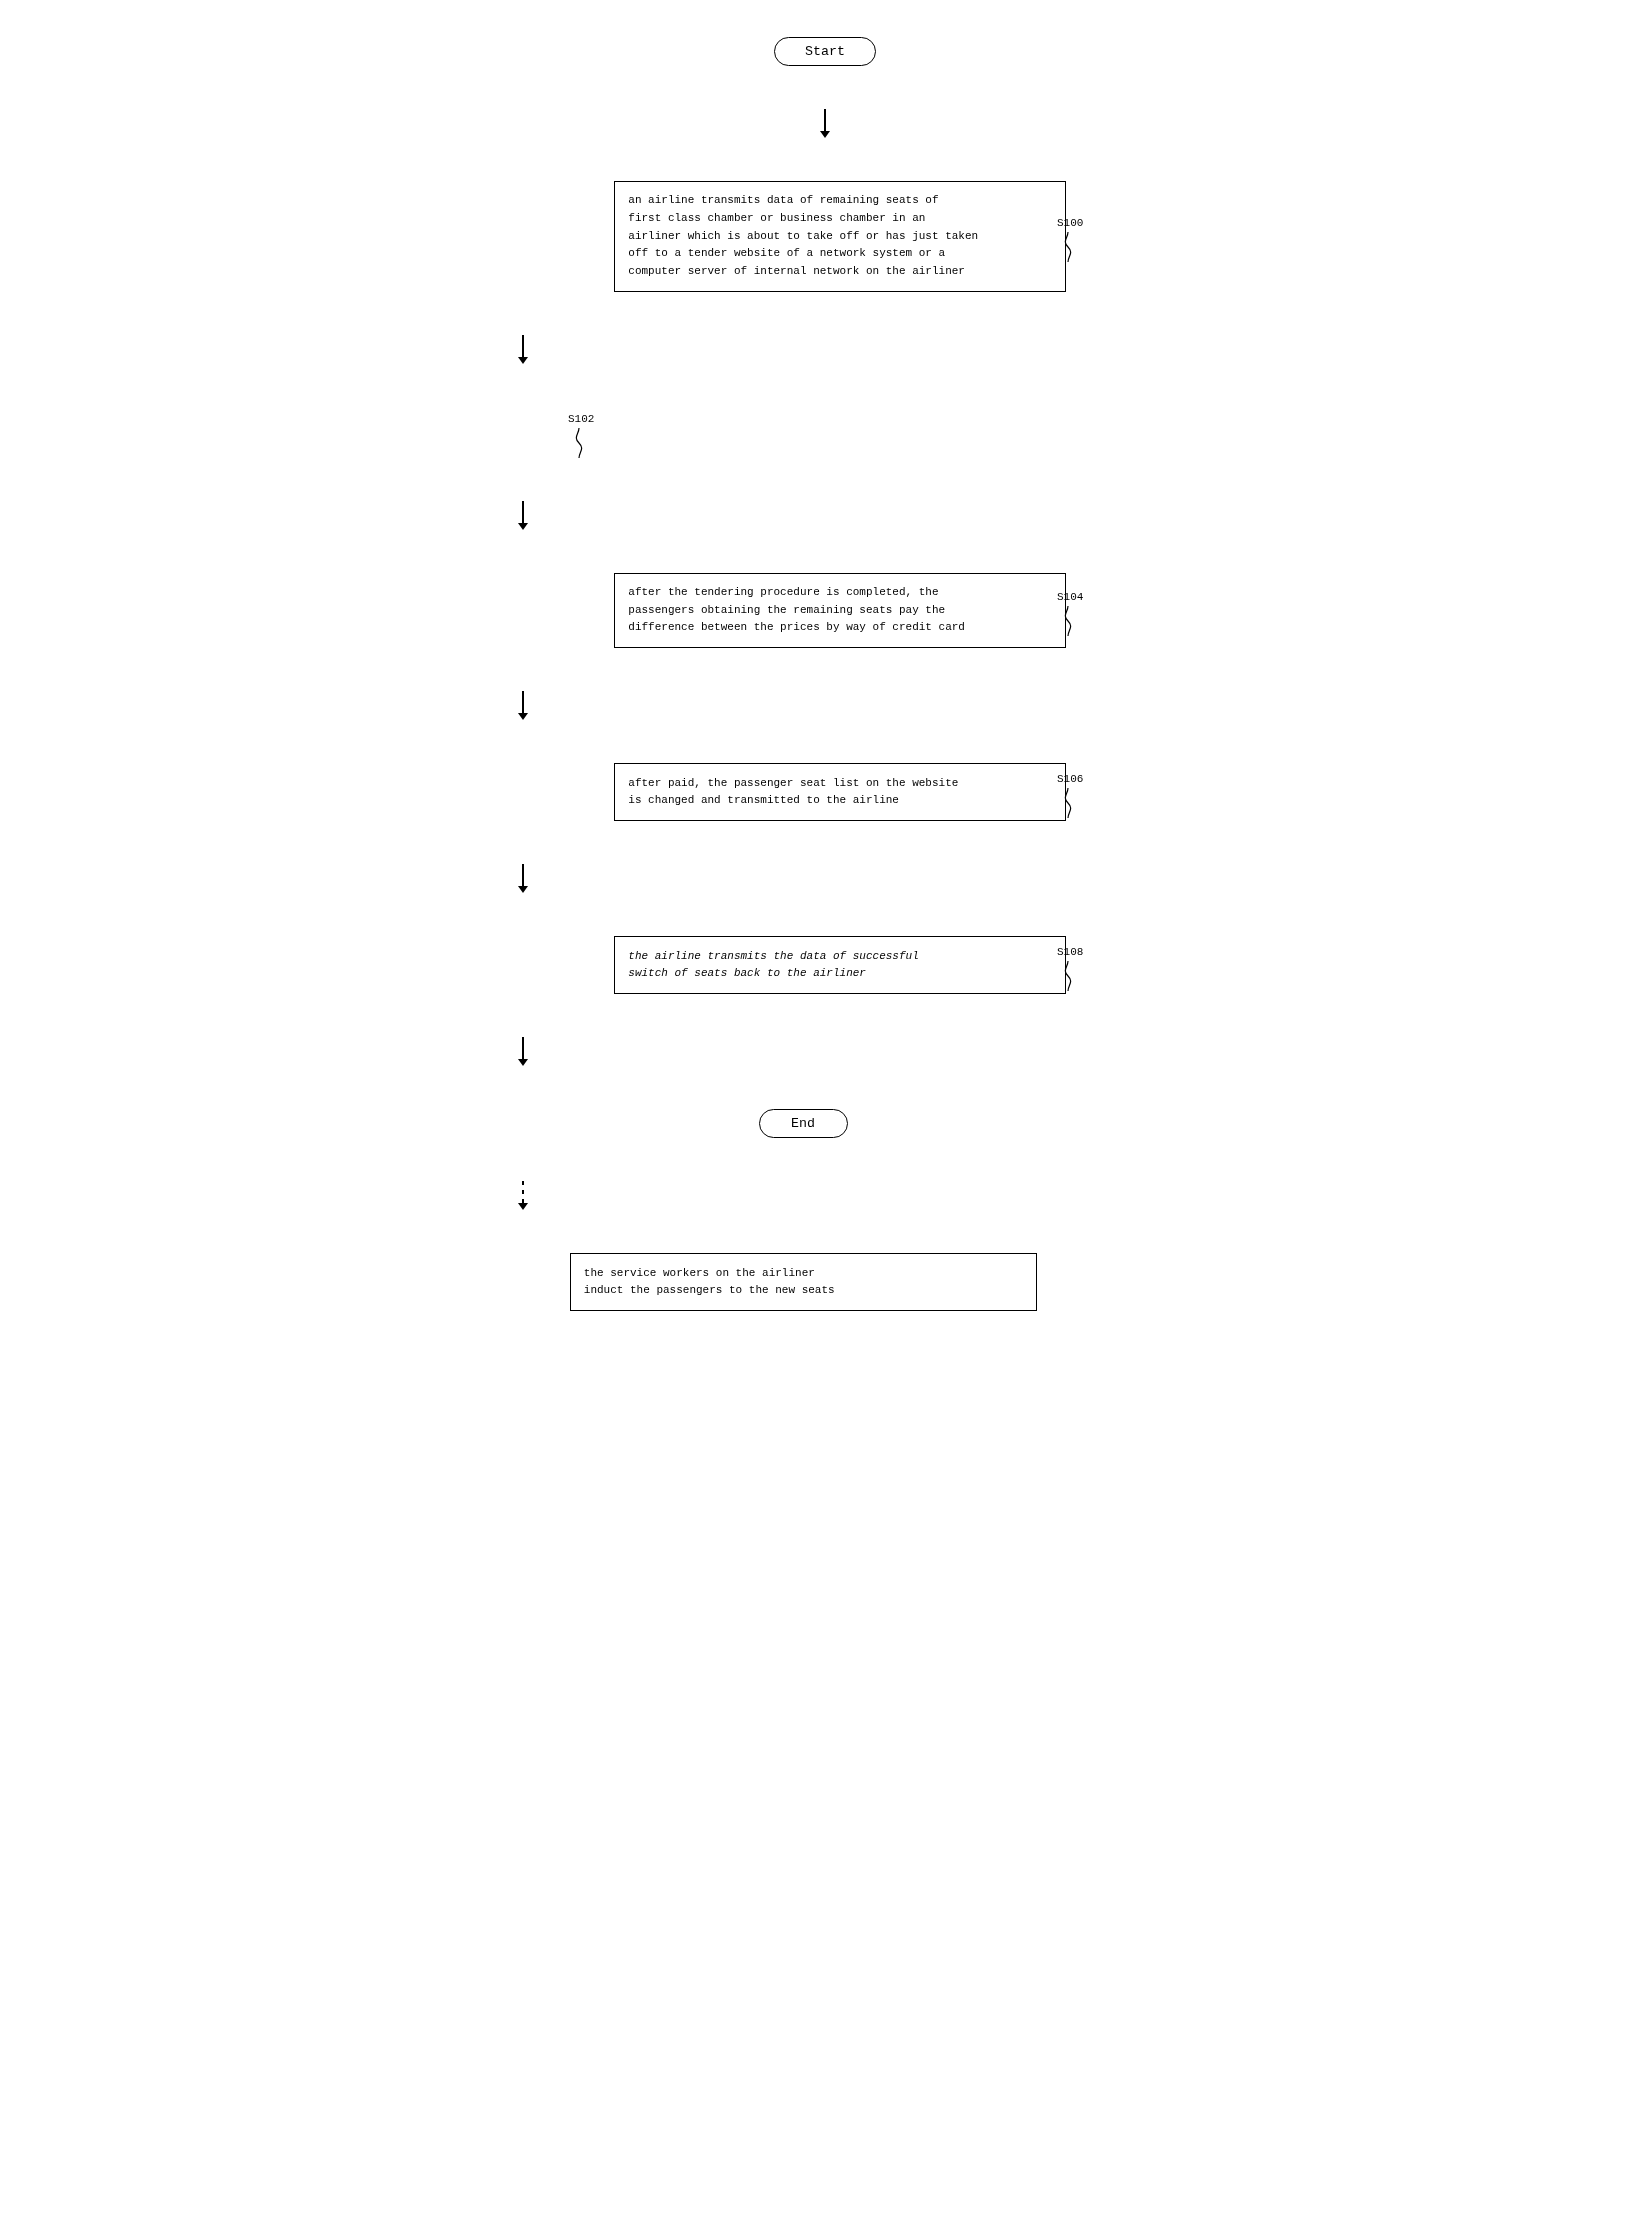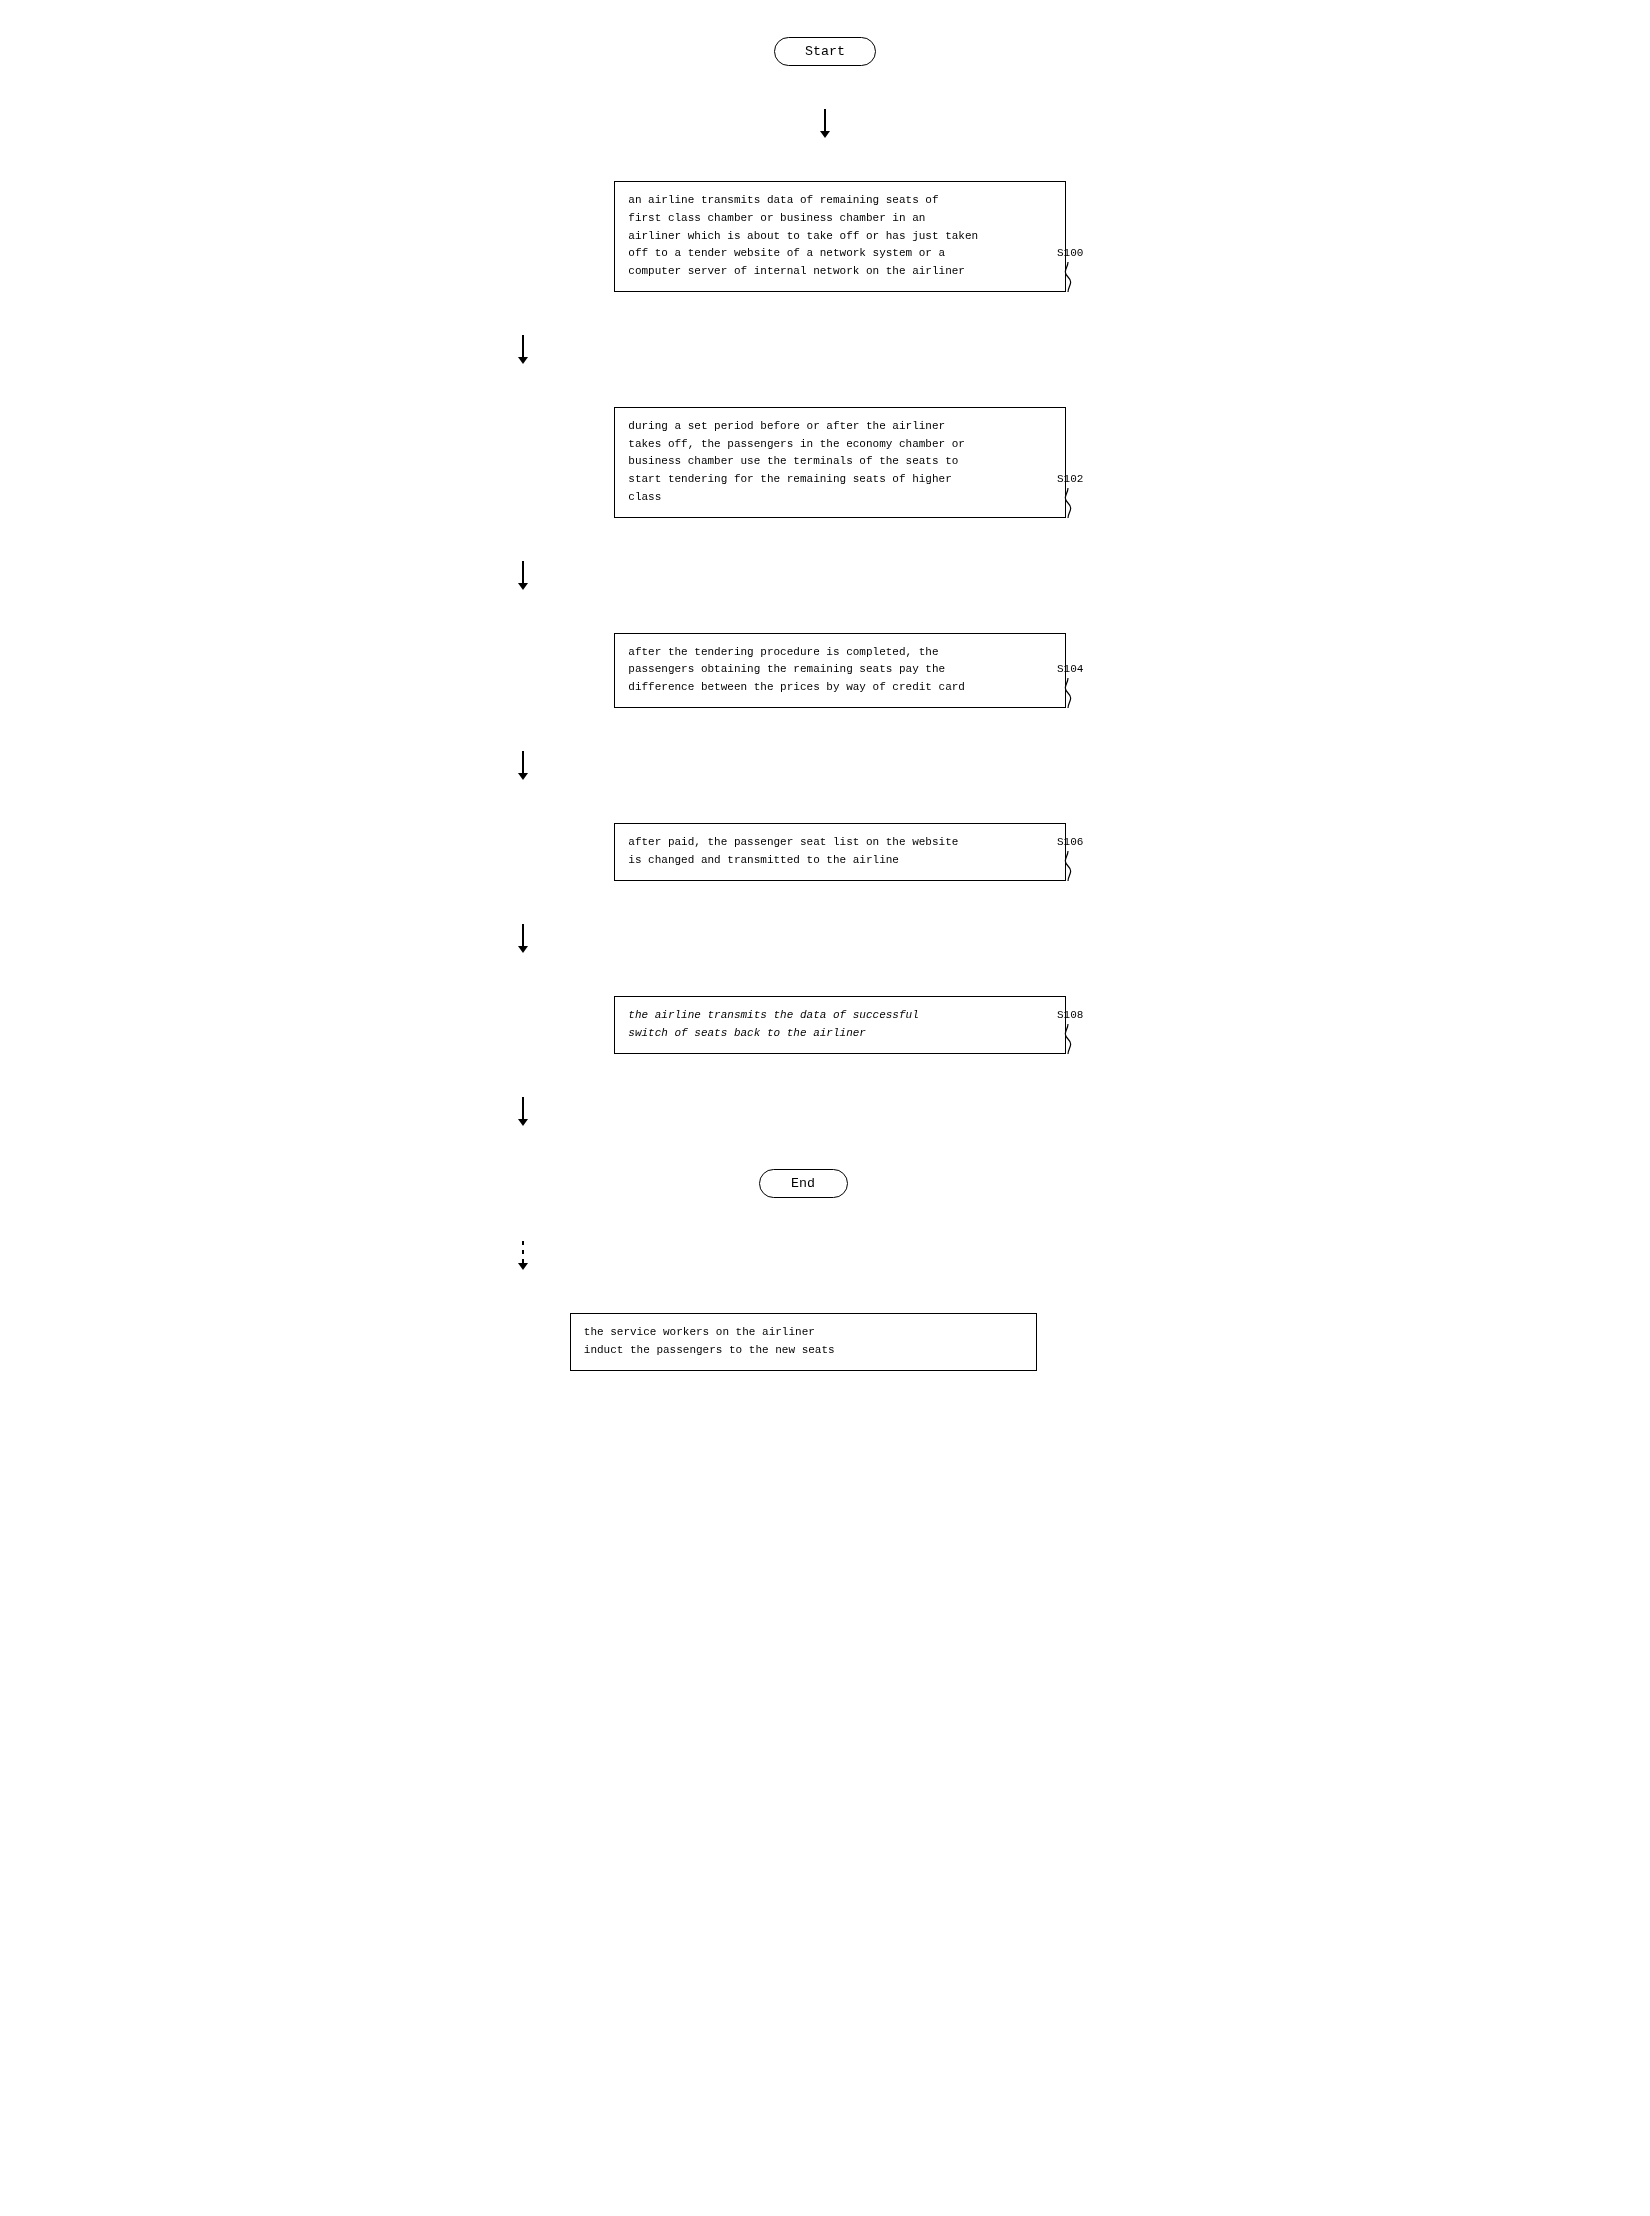--- a/index.html
+++ b/index.html
@@ -87,21 +87,21 @@
       width: 0;
       height: 0;
       border-left: 5.2px solid transparent;
       border-right: 5.2px solid transparent;
       border-top: 7.4px solid #000;
     }
 
     .step-block {
       display: flex;
       flex-direction: row;
-      align-items: flex-end;
+      align-items: center;
       width: 100%;
       position: relative;
     }
 
     .step-box-area {
       width: 467px;
       margin-left: 22px;
     }
 
     .step-annotation {
@@ -154,29 +154,20 @@
         </svg>
       </div>
     </div>
 
     <div class="arrow-down" style="margin-left:-44px;">
       <div class="arrow-line"></div>
       <div class="arrow-head"></div>
     </div>
 
     <div class="step-block">
-      <div class="step-box-area">
-        <div class="process-box">
-          <span style="white-space: pre-line;">during a set period before or after the airliner
-takes off, the passengers in the economy chamber or
-business chamber use the terminals of the seats to
-start tendering for the remaining seats of higher
-class</span>
-        </div>
-      </div>
       <div class="step-annotation">
         <span class="annotation-label">S102</span>
         <svg class="squiggle-svg" viewBox="0 0 30 50">
           <path d="M15 0 C15 10, 5 15, 15 25 C25 35, 15 40, 15 50" stroke="#000" stroke-width="2" fill="none"></path>
         </svg>
       </div>
     </div>
 
     <div class="arrow-down" style="margin-left:-44px;">
       <div class="arrow-line"></div>

